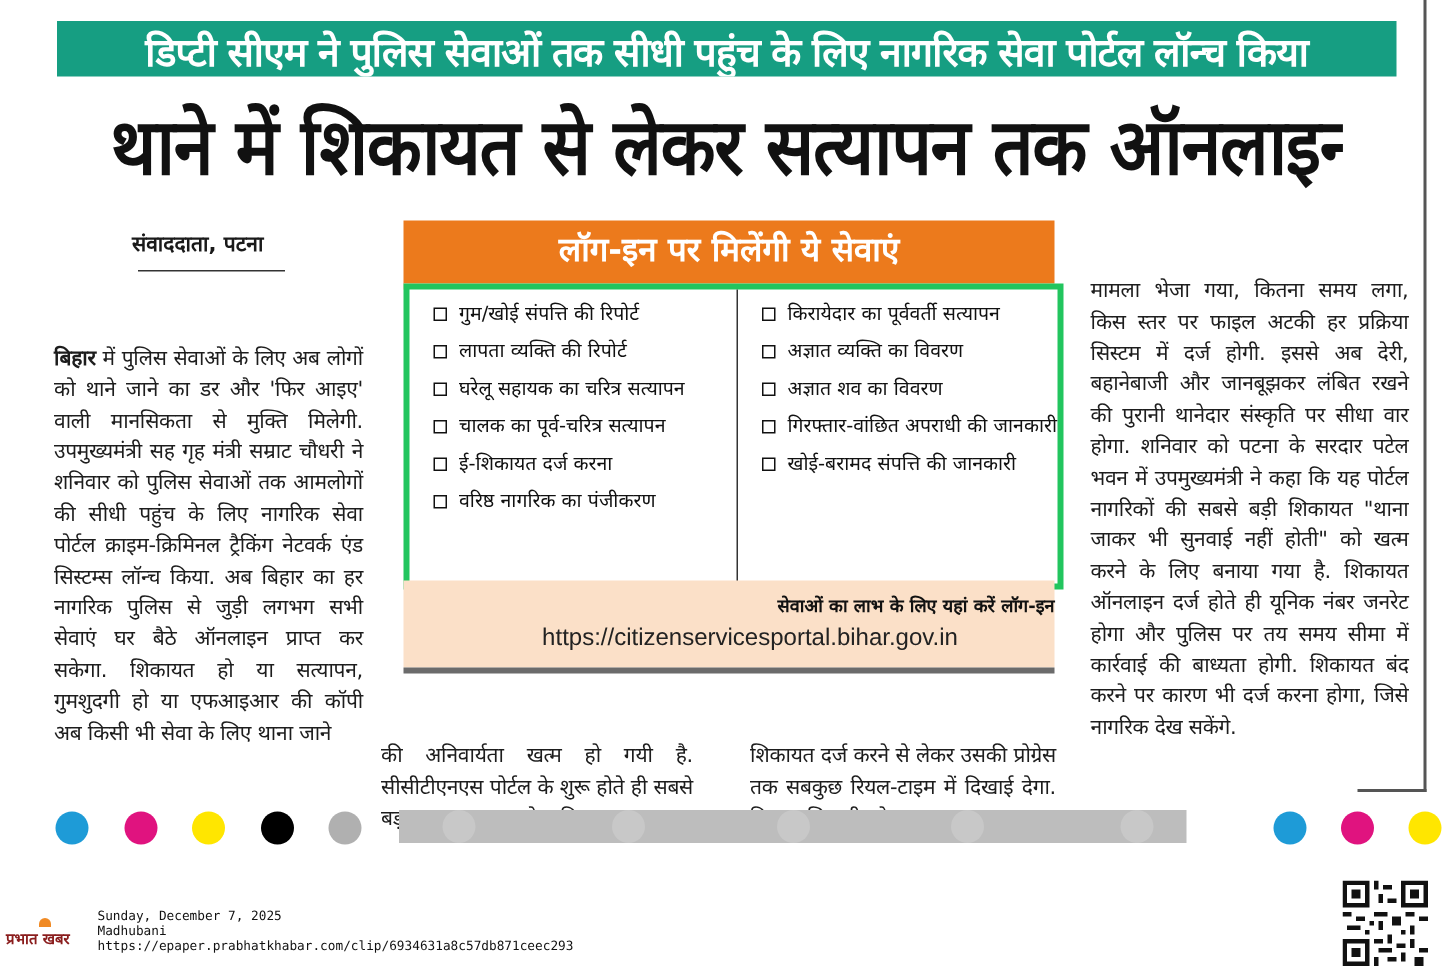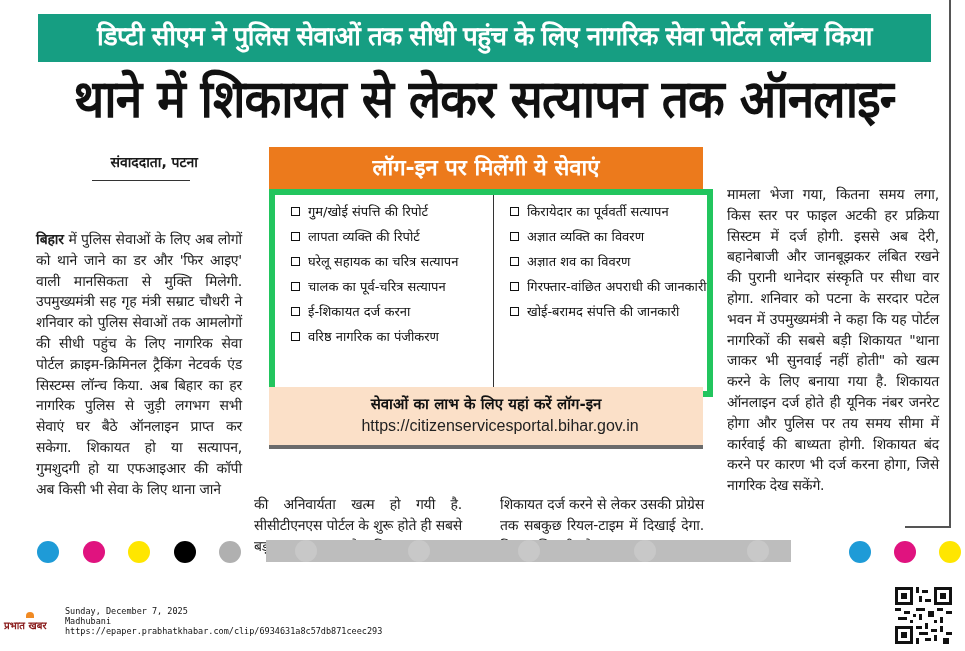--- a/index.html
+++ b/index.html
@@ -2,71 +2,71 @@
 <html><head>
 <meta charset="utf-8">
 <style>
   html, body { margin:0; padding:0; }
   body {
     width:965px; height:651px; background:#ffffff; position:relative; overflow:hidden;
     font-family:"DejaVu Sans", sans-serif; color:#1a1a1a;
   }
   .abs { position:absolute; }
   .kicker {
-    left:38px; top:14px; width:893px; height:48px; background:#169e82;
+    left:38px; top:14px; width:893px; height:37px; background:#169e82;
     color:#ffffff; font-weight:bold; font-size:26px; line-height:44px;
     text-align:center; white-space:nowrap; overflow:hidden; letter-spacing:-0.5px;
     font-family:"DejaVu Sans Condensed","DejaVu Sans", sans-serif;
   }
   .headline {
     left:38px; top:62px; width:893px; height:74px; color:#111;
     font-weight:bold; font-size:52px; line-height:74px; text-align:center;
     white-space:nowrap; overflow:hidden; letter-spacing:-1px;
     font-family:"DejaVu Sans", sans-serif; transform:scaleX(0.92); transform-origin:center;
   }
   .frame-rule { left:949px; top:0; width:2px; height:528px; background:#555; }
   .frame-rule-bottom { left:905px; top:526px; width:46px; height:2px; background:#555; }
   .byline {
-    left:88px; top:152px; width:110px; font-size:14px; font-weight:bold; text-align:right;
+    left:88px; top:152px; width:110px; font-size:14px; font-weight:bold; text-align:left;
   }
   .byline-rule { left:92px; top:180px; width:98px; height:1px; background:#333; }
   .col {
     font-size:14px; line-height:20.8px; text-align:justify; color:#1d1d1d;
     font-family:"DejaVu Sans", sans-serif; letter-spacing:-0.2px;margin-top:36px;
   }
   .col1 { left:36px; top:193px; width:206px; }
   .col1 b { font-weight:bold; }
   .col2 { left:254px; top:458px; width:208px; }
   .col3 { left:500px; top:458px; width:204px; }
   .col4 { left:727px; top:148px; width:212px; }
   .box { left:269px; top:147px; width:434px; height:302px; }
   .box-head {
     position:absolute; left:0; top:0; width:434px; height:46px; background:#ec7a1c;
     color:#fff; font-weight:bold; font-size:22px; line-height:42px; text-align:center;
   }
   .box-body {
     position:absolute; left:0; top:42px; width:432px; height:196px;
-    border:6px solid #22c55e; background:#fff;
+    border:4px solid #22c55e; background:#fff;
   }
   .box-divider { position:absolute; left:218px; top:0; width:1px; height:196px; background:#333; }
   .svc-col { position:absolute; top:8px; width:205px; }
   .svc-left { left:16px; }
   .svc-right { left:235px; }
   .svc {
     display:flex; font-size:13px; line-height:18px; margin-bottom:7px; color:#111;
   }
   .chk {
     flex:0 0 9px; width:9px; height:9px; border:1.5px solid #111; margin:4px 8px 0 0;
     box-sizing:border-box;
   }
   .box-foot {
     position:absolute; left:0; top:240px; width:434px; height:58px; background:#fbe0c8;
     text-align:center;
   }
-  .foot-title { font-weight:bold; font-size:15px; line-height:22px; padding-top:6px; color:#111; }
+  .foot-title { font-weight:bold; font-size:12px; line-height:22px; padding-top:6px; color:#111;text-align:right; }
   .foot-url { font-size:16px; line-height:22px; color:#222; font-family:"Liberation Sans", sans-serif;padding-left:28px; }
   .box-bar { position:absolute; left:0; top:298px; width:434px; height:4px; background:#6b6b6b; }
   .reg { width:22px; height:22px; border-radius:50%; }
   .strip { left:266px; top:540px; width:525px; height:22px; background:#bdbdbd; }
   .strip-dot { position:absolute; top:0; width:22px; height:22px; border-radius:50%; background:#c8c8c8; }
   .footer-logo {
     left:4px; top:618px; font-size:10px; font-weight:bold; color:#8a1d1d;
     font-family:"DejaVu Sans", sans-serif;
   }
   .footer-sun { left:26px; top:612px; width:8px; height:6px; background:#f08a24; border-radius:8px 8px 0 0; }

